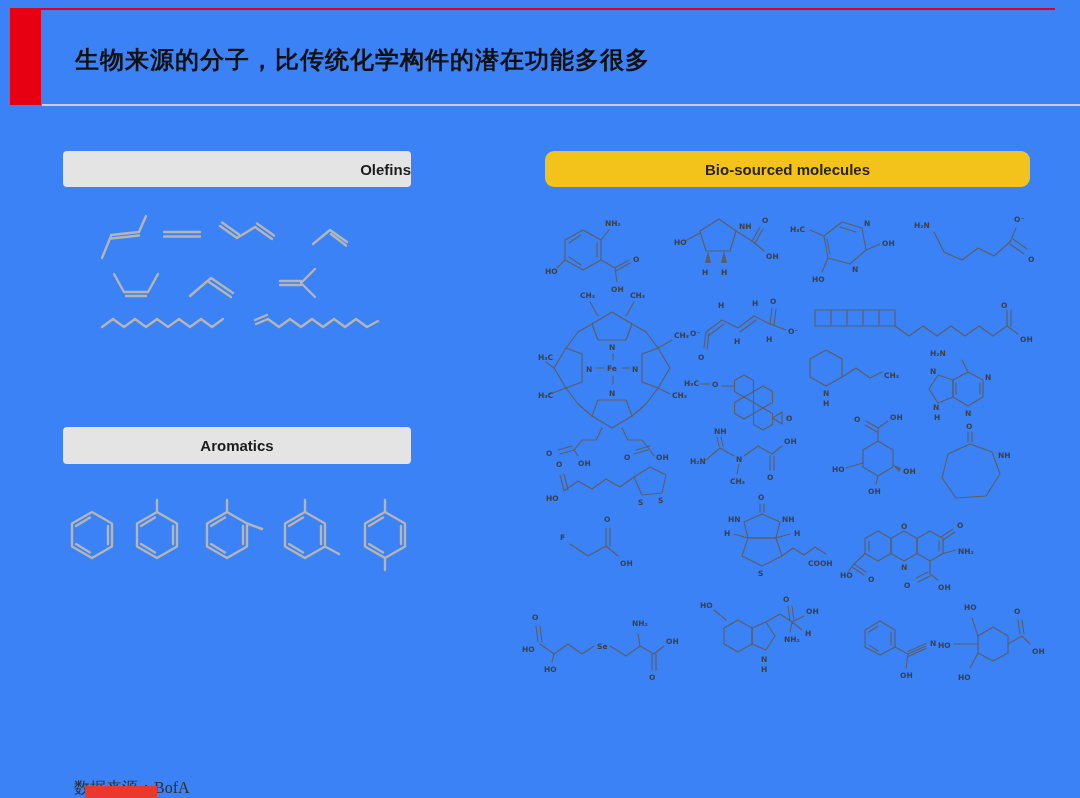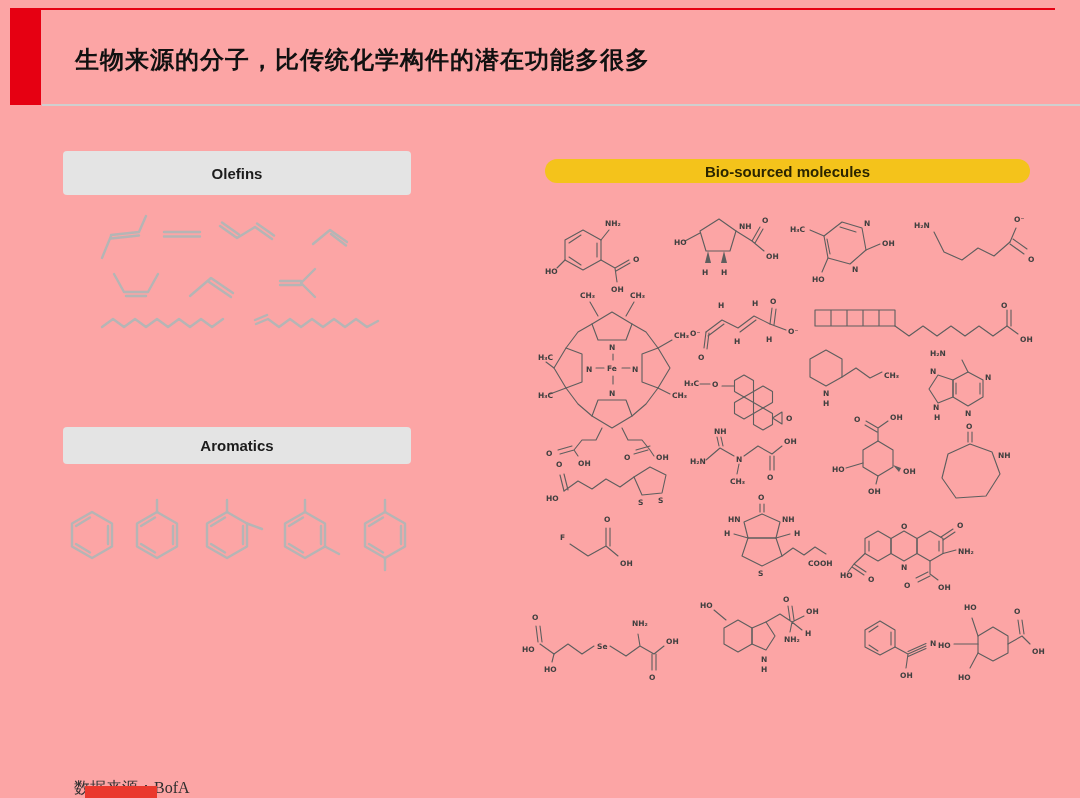--- a/index.html
+++ b/index.html
@@ -1,28 +1,28 @@
 <!DOCTYPE html>
 <html><head>
 <meta charset="utf-8">
 <style>
   html,body{margin:0;padding:0;background:#ffffff;}
-  .slide{position:relative;width:1080px;height:798px;background:#fca5a5;overflow:hidden;
+  .slide{position:relative;width:1080px;height:798px;background:#3b82f6;overflow:hidden;
          font-family:"Liberation Sans","DejaVu Sans",sans-serif;}
   .red-block{position:absolute;left:10px;top:8px;width:31px;height:97px;background:#e60012;}
   .red-topline{position:absolute;left:35px;top:8px;width:1020px;height:2px;background:#e60012;}
   .title{position:absolute;left:75px;top:44px;font-size:24px;font-weight:bold;color:#111;
          letter-spacing:1px;white-space:nowrap;}
   .rule{position:absolute;left:42px;top:104px;width:1038px;height:1.5px;background:#cfcfcf;}
   .band{position:absolute;display:flex;align-items:center;justify-content:center;
         font-size:15px;font-weight:bold;border-radius:4px;}
   .band-gray{background:#e4e4e4;color:#1c1c1c;}
-  .band-olefins{left:63px;top:151px;width:348px;height:44px;}
+  .band-olefins{left:63px;top:151px;width:348px;height:36px;justify-content:flex-end;}
   .band-aromatics{left:63px;top:427px;width:348px;height:37px;text-align:center;}
-  .band-bio{left:545px;top:151px;width:485px;height:24px;background:#f4c31b;color:#2b2500;border-radius:15px;margin-top:8px;}
+  .band-bio{left:545px;top:151px;width:485px;height:36px;background:#f4c31b;color:#2b2500;border-radius:9px;}
   svg{position:absolute;overflow:visible;}
   .mol path,.mol polygon,.mol polyline{fill:none;stroke:#b5b5b5;stroke-width:2.4;stroke-linecap:round;stroke-linejoin:round;}
   .bio path,.bio polygon,.bio polyline,.bio line{fill:none;stroke:#5e5e5e;stroke-width:1.1;stroke-linecap:round;stroke-linejoin:round;}
   .bio text{fill:#3f3f3f;font:600 7.5px "DejaVu Sans",sans-serif;stroke:none;}
   .bio .wfill{fill:#5e5e5e;stroke:none;}
   .footer{position:absolute;left:74px;top:778px;font-family:"Liberation Serif","DejaVu Serif",serif;
           font-size:16px;color:#2f2f2f;}
   .red-bottom{position:absolute;left:85px;top:786px;width:72px;height:12px;background:#ea382d;}
 </style>
 </head>

